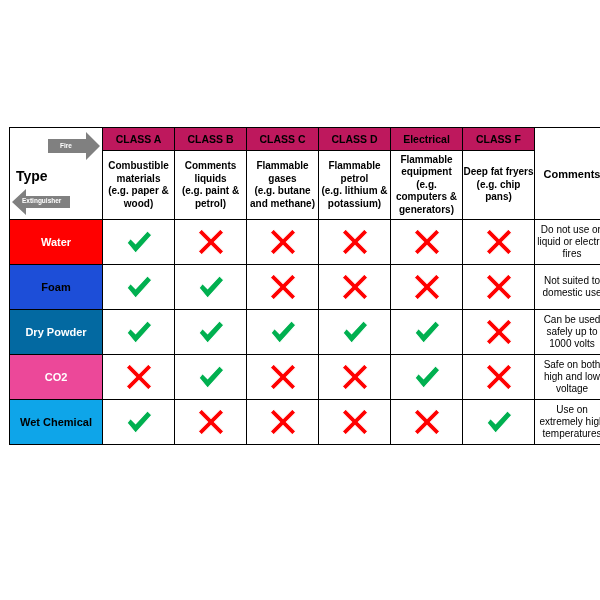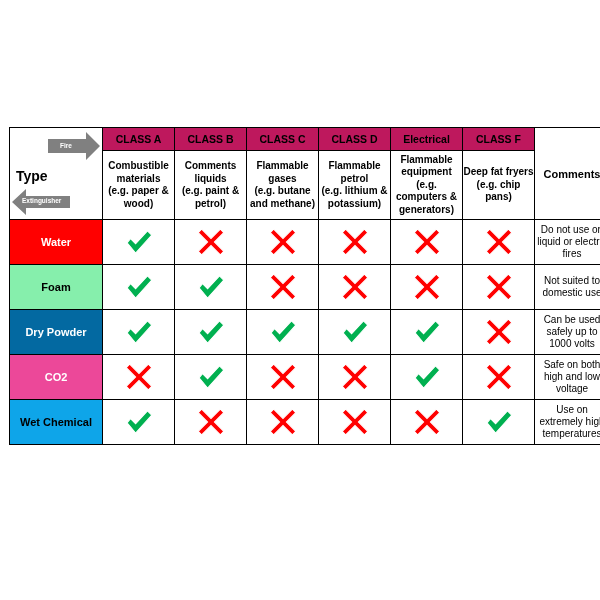--- a/index.html
+++ b/index.html
@@ -221,21 +221,21 @@
             </svg>
           </td>
           <td class="cell-mark">
             <svg class="mark" viewBox="0 0 40 40">
               <path d="M9 5 L20 16 L31 5 L35 9 L24 20 L35 31 L31 35 L20 24 L9 35 L5 31 L16 20 L5 9 Z" fill="#ff0000" stroke="#ffffff" stroke-width="1.2"></path>
             </svg>
           </td>
           <td class="comment-cell">Do not use on liquid or electric fires</td>
         </tr>
         <tr>
-          <td class="rowlabel" style="background: #86efac; color: rgb(0, 0, 0);">Foam</td>
+          <td class="rowlabel" style="background: #1d4ed8; color: rgb(0, 0, 0);">Foam</td>
           <td class="cell-mark">
             <svg class="mark" viewBox="0 0 40 40">
               <path d="M6 21 L10 16 L16 22 L30 7 L35 12 L16 33 Z" fill="#00b050" stroke="#ffffff" stroke-width="1.2"></path>
             </svg>
           </td>
           <td class="cell-mark">
             <svg class="mark" viewBox="0 0 40 40">
               <path d="M6 21 L10 16 L16 22 L30 7 L35 12 L16 33 Z" fill="#00b050" stroke="#ffffff" stroke-width="1.2"></path>
             </svg>
           </td>

